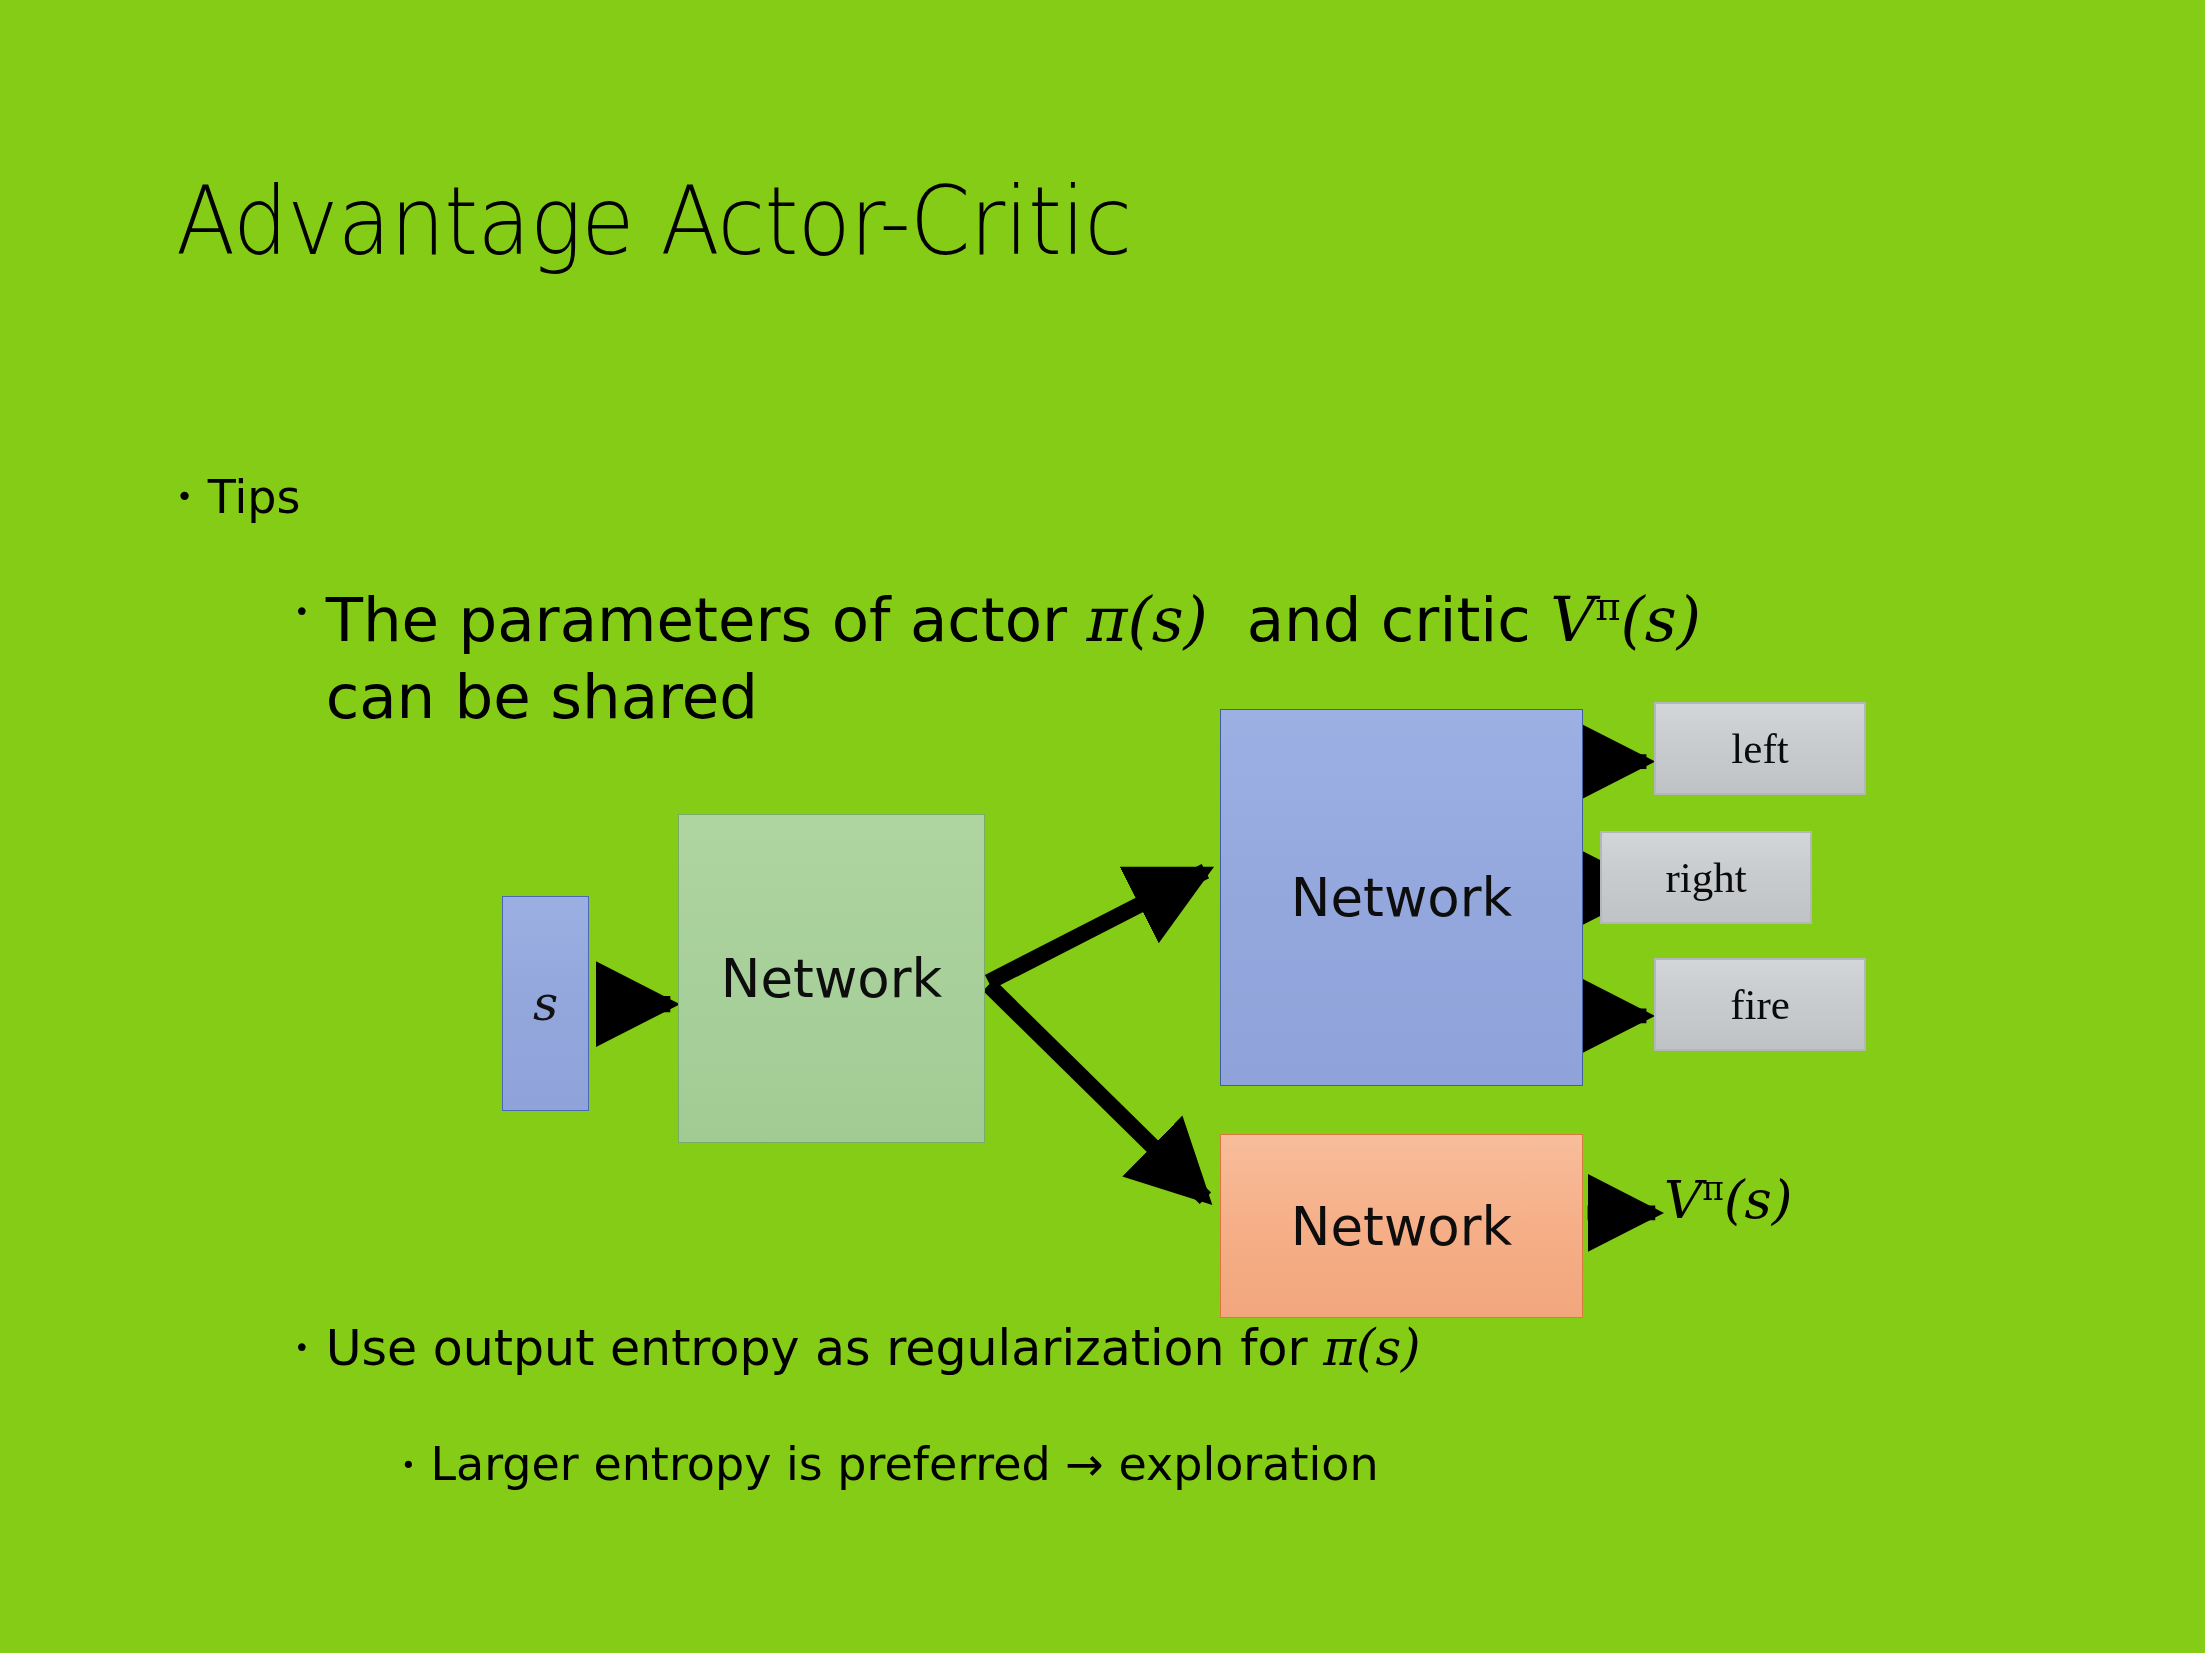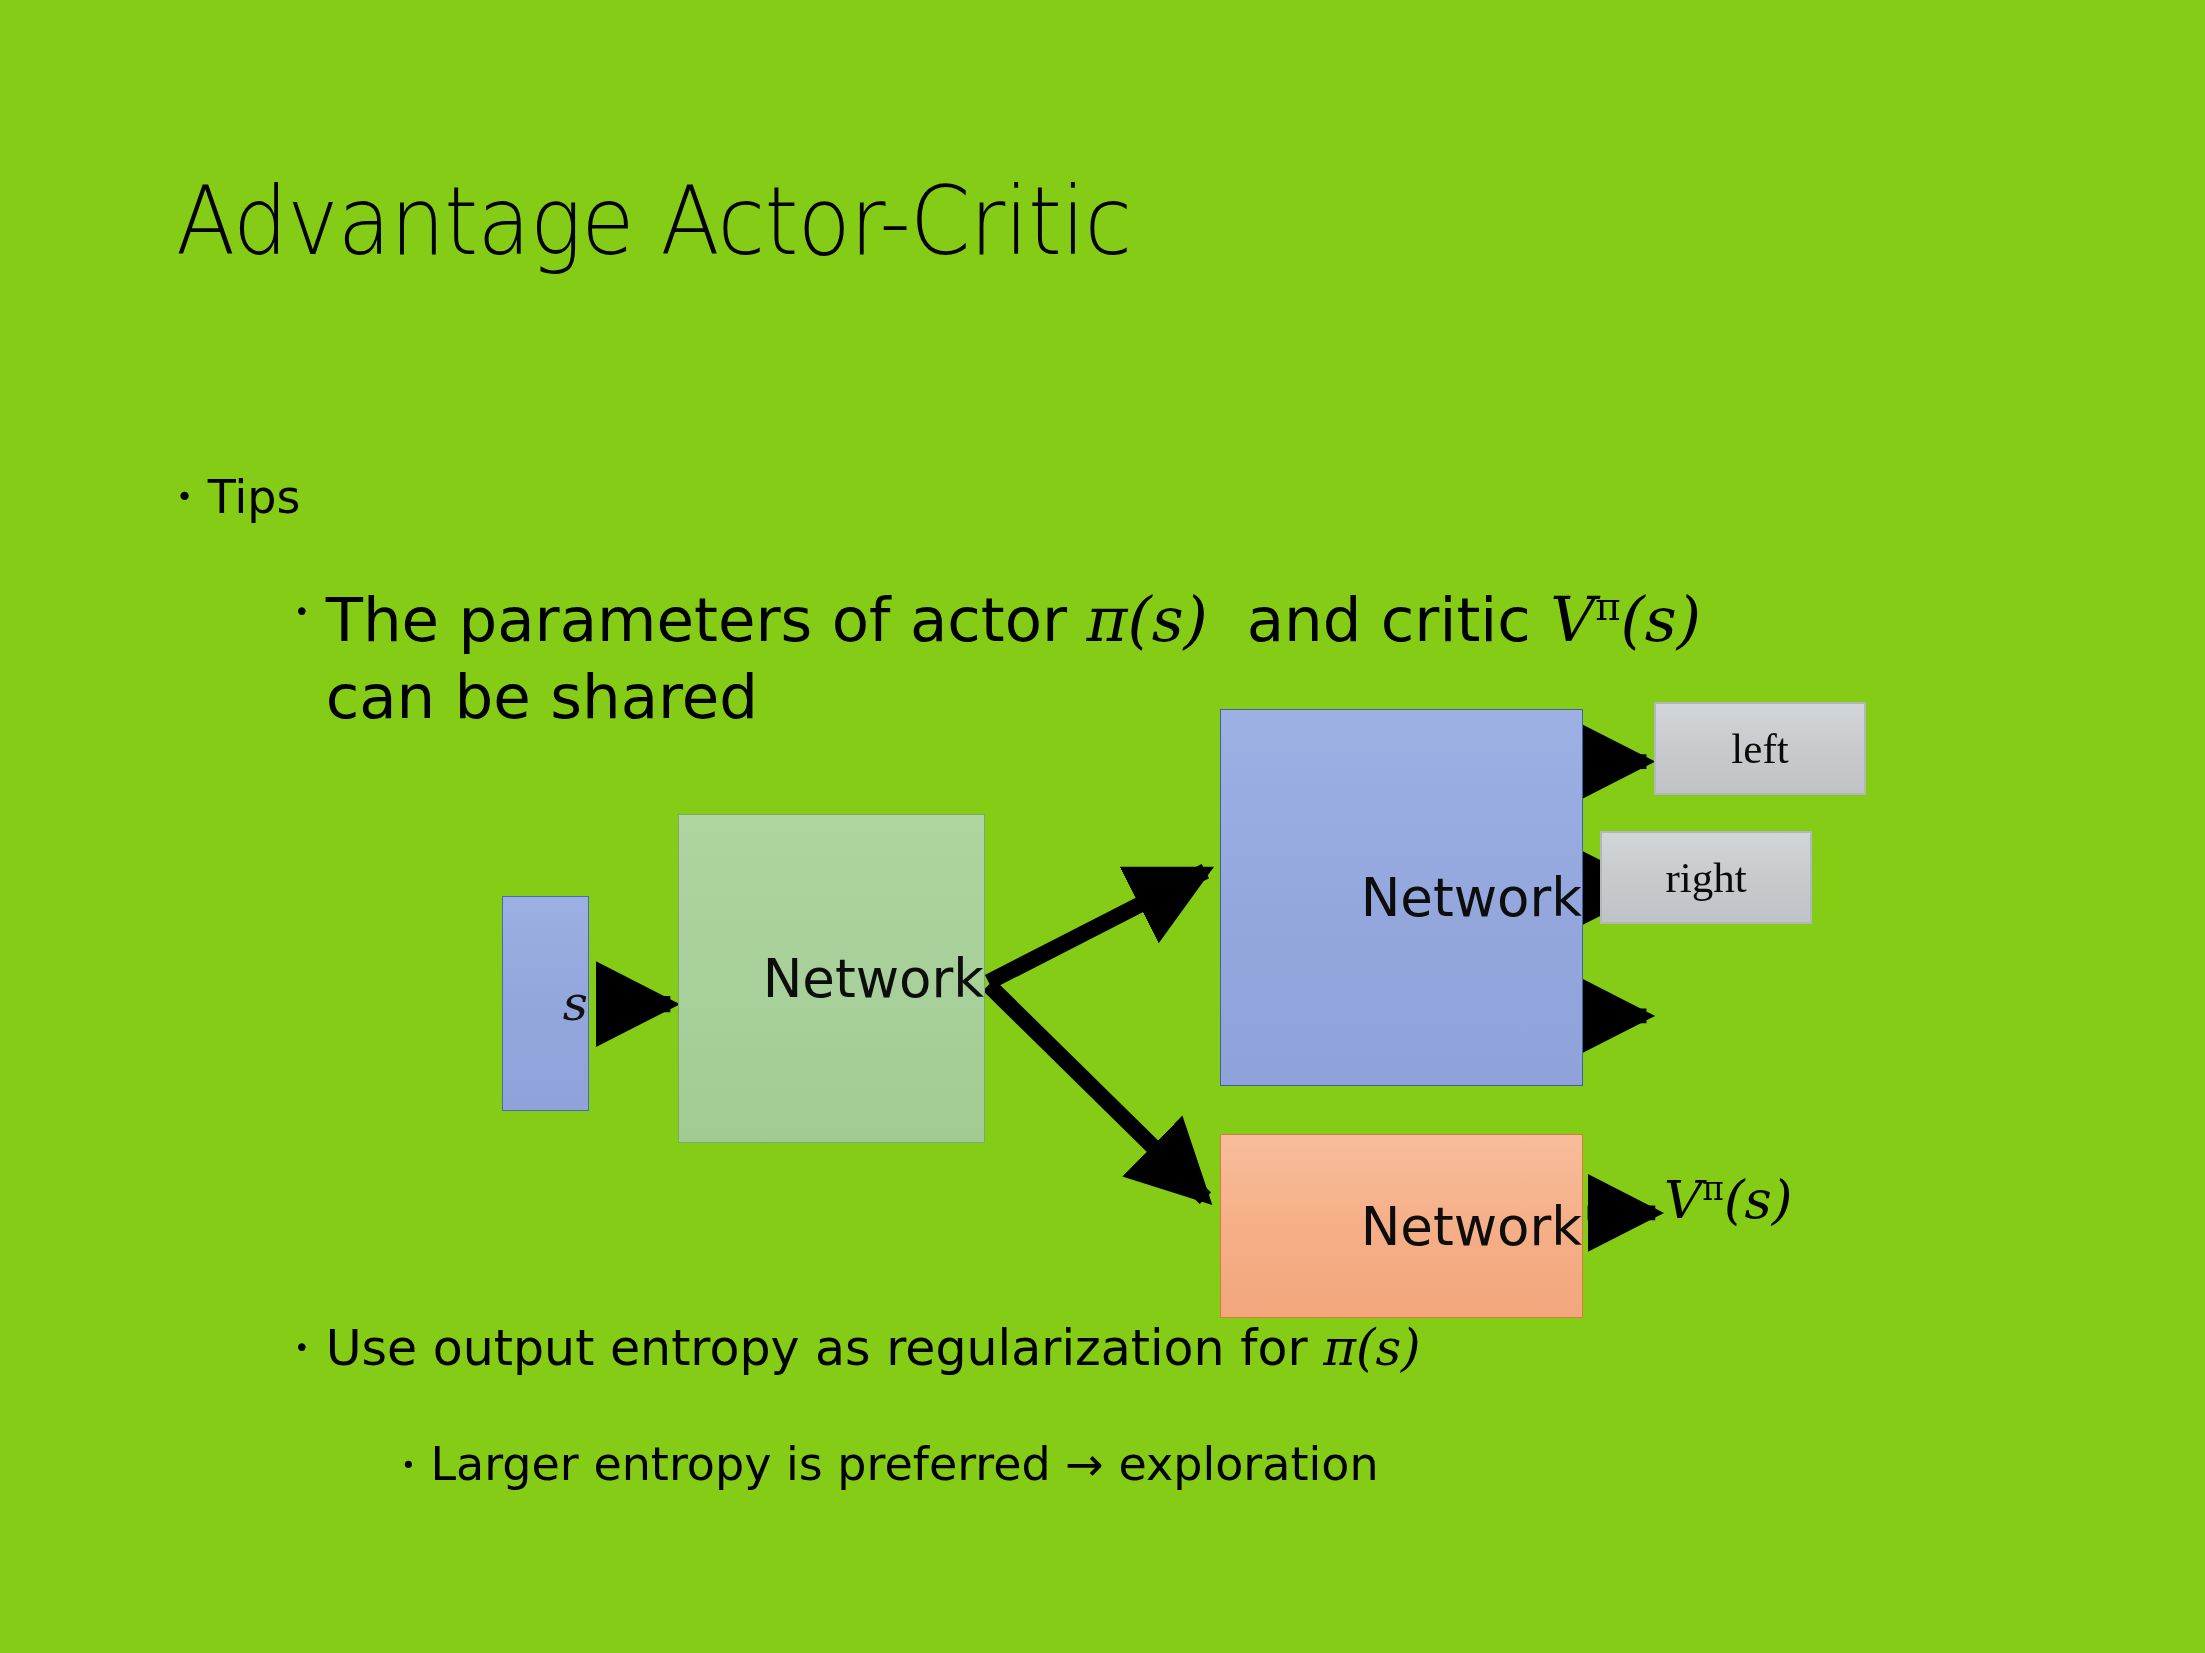--- a/index.html
+++ b/index.html
@@ -115,21 +115,21 @@
     width: 2205px; height: 1654px;
     pointer-events: none;
   }
   #diagram svg { display: block; }
 
   .node-box {
     position: absolute;
     box-sizing: border-box;
     display: flex;
     align-items: center;
-    justify-content: flex-end;
+    justify-content: center;
     font-family: "DejaVu Sans", sans-serif;
   }
 
   
   #box-s {
     left: 502px; top: 896px;
     width: 87px; height: 215px;
     background: linear-gradient(180deg,#9cafe2 0%, #93a6dc 55%, #8fa3da 100%);
     border: 1.5px solid #4a69b5;
   }
@@ -265,17 +265,20 @@
   <div class="node-box" id="box-net-critic">
     <span class="lbl">Network</span>
   </div>
 
   <div class="action-box" id="act-0">
     <span class="lbl">left</span>
   </div>
   <div class="action-box" id="act-1">
     <span class="lbl">right</span>
   </div>
+  <div class="action-box" id="act-2">
+    <span class="lbl">fire</span>
+  </div>
 
   <div id="vpi-out"><span class="vi">V</span><span class="sup">π</span><span class="vi">(s)</span></div>
 
 </div>
 
 
 </body></html>

